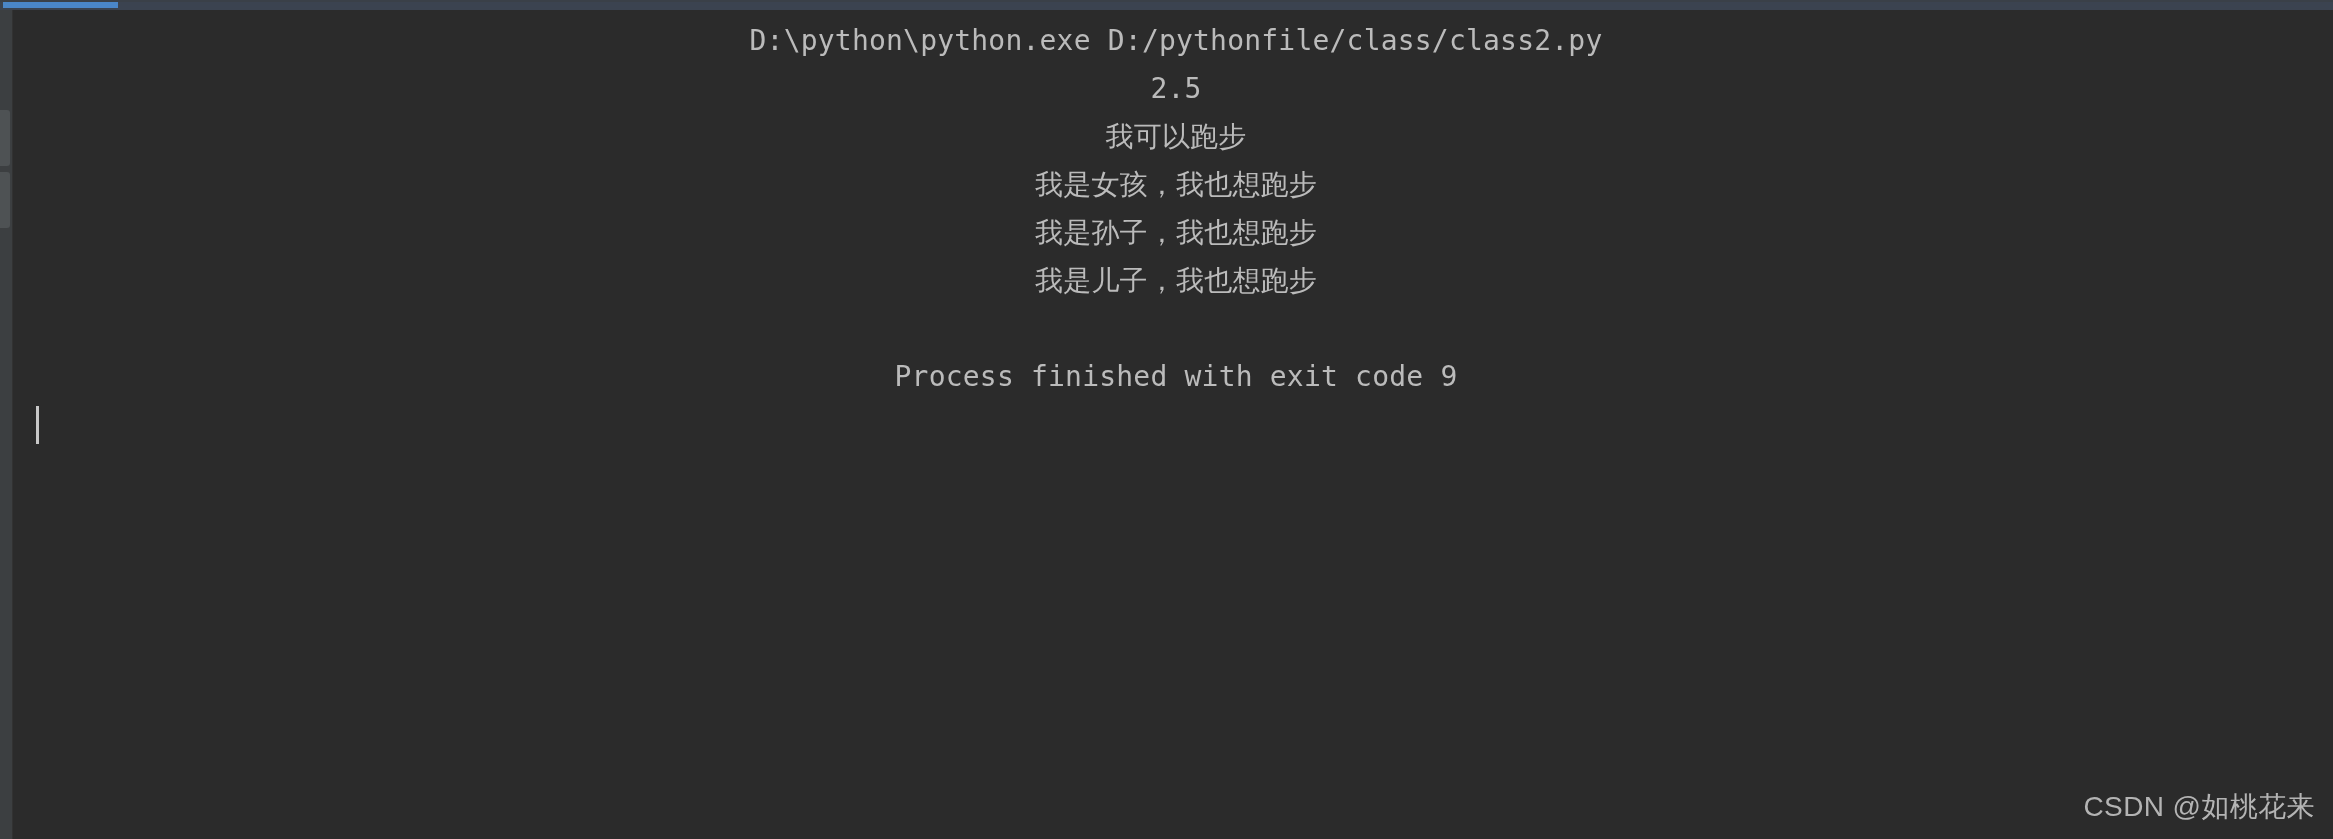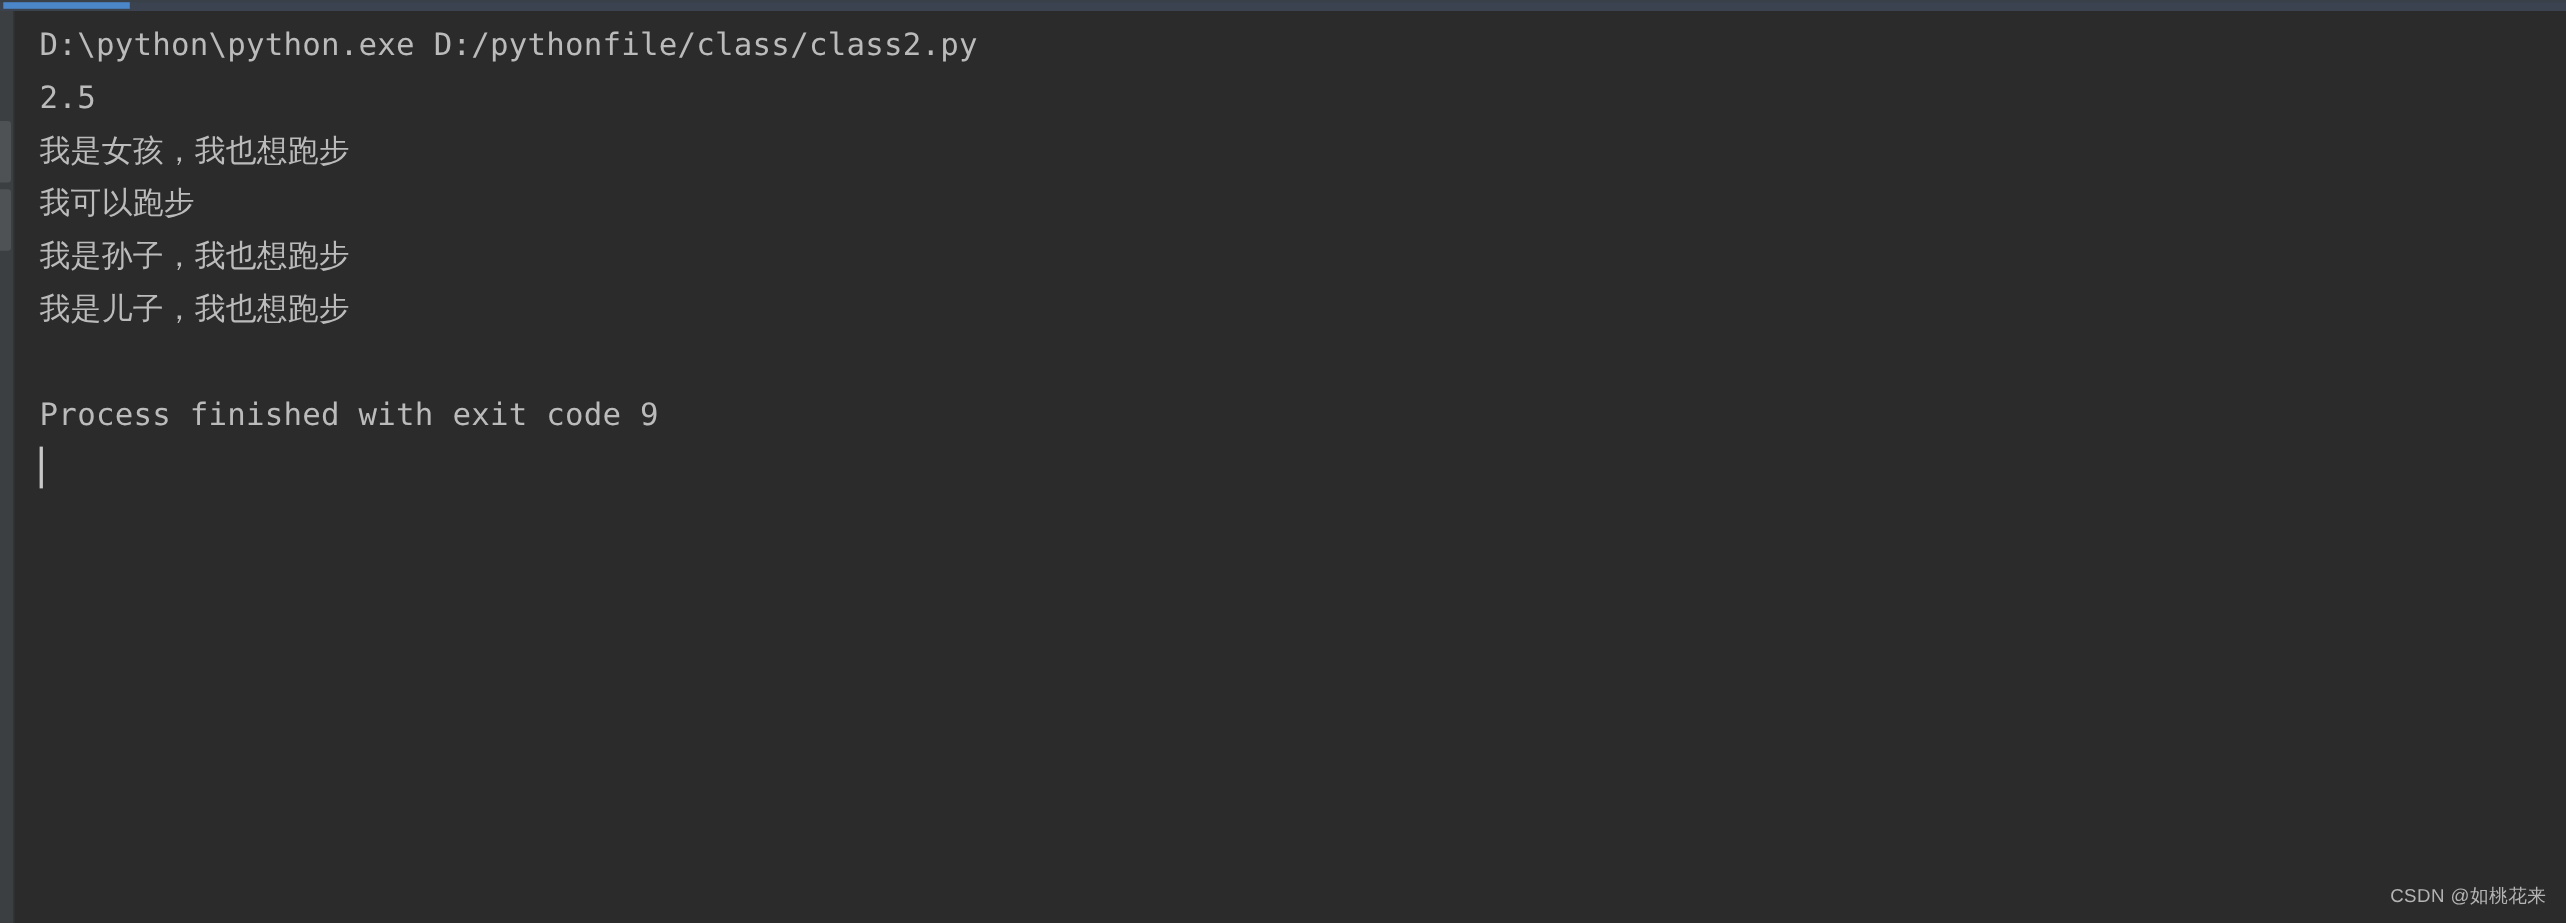--- a/index.html
+++ b/index.html
@@ -79,20 +79,21 @@
 
   
   #console {
     position: absolute;
     left: 13px;
     top: 10px;
     width: 2320px;
     height: 829px;
     background: #2b2b2b;
     overflow: hidden;
+    text-align: center;
   }
   #console-lines {
     position: absolute;
     left: 23px;
     top: 7px;
     width: 2280px;
   }
   .console-line {
     height: 48px;
     line-height: 48px;
@@ -119,21 +120,21 @@
     height: 38px;
     background: #c8c8c8;
   }
 
   
   #watermark {
     position: absolute;
     right: 18px;
     bottom: 13px;
     font-family: "Liberation Sans", "DejaVu Sans", sans-serif;
-    font-size: 17px;
+    font-size: 28px;
     color: #b4b4b4;
     white-space: pre;
     letter-spacing: 0.4px;
     z-index: 6;
   }
 </style>
 </head>
 <body>
 
 <div id="window">
@@ -146,22 +147,22 @@
   <div id="left-gutter">
     <div id="gutter-tab-1" class="gutter-tab"></div>
     <div id="gutter-tab-2" class="gutter-tab"></div>
     <div class="gutter-edge"></div>
   </div>
 
   <div id="console">
     <div id="console-lines">
       <div class="console-line">D:\python\python.exe D:/pythonfile/class/class2.py</div>
       <div class="console-line">2.5</div>
+      <div class="console-line">我可以跑步</div>
       <div class="console-line">我是女孩，我也想跑步</div>
-      <div class="console-line">我可以跑步</div>
       <div class="console-line">我是孙子，我也想跑步</div>
       <div class="console-line">我是儿子，我也想跑步</div>
       <div class="console-line blank"></div>
       <div class="console-line">Process finished with exit code 9</div>
       <div class="caret-line">
         <div id="caret"></div>
       </div>
     </div>
   </div>
 

